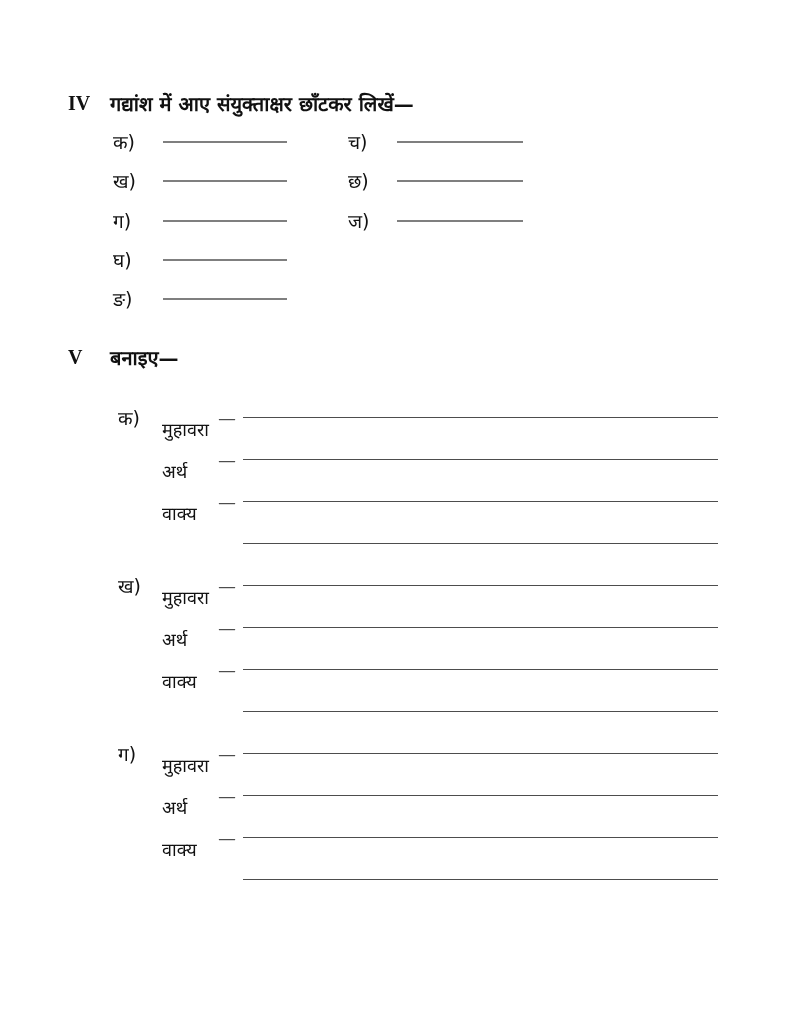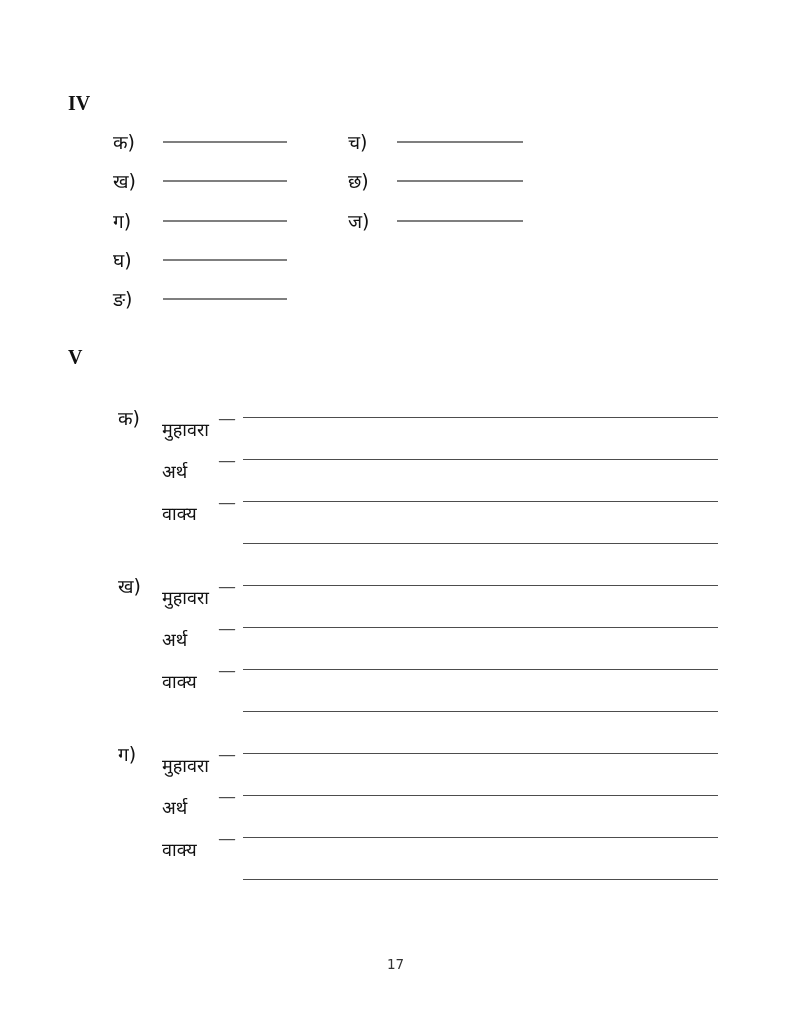--- a/index.html
+++ b/index.html
@@ -44,20 +44,21 @@
     text-align:center;font-size:13.5px;color:#333333;
   }
 </style>
 </head>
 <body>
 
 <div class="page">
 
   <div class="sec-head" style="top:88px">
     <span class="sec-numeral">IV</span>
+    <span class="sec-title">गद्यांश में आए संयुक्ताक्षर छाँटकर लिखें—</span>
   </div>
 
   <div class="iv-row" style="top:129px">
     <span class="iv-label">क)</span>
     <div class="iv-line left"></div>
     <span class="iv-label right">च)</span>
     <div class="iv-line rightline"></div>
   </div>
 
   <div class="iv-row" style="top:168px">
@@ -80,20 +81,21 @@
   </div>
 
   <div class="iv-row" style="top:286px">
     <span class="iv-label">ङ)</span>
     <div class="iv-line left"></div>
   </div>
 
   <div class="sec-head" style="top:342px">
     <span class="sec-numeral">V</span>
     <span class="sec-title">
+      <span class="hline">बनाइए—</span>
     </span>
   </div>
 
   <div class="v-item" style="top:405px">
     <div class="v-row" style="top:0">
       <span class="v-itemlabel">क)</span>
       <span class="v-sub">मुहावरा</span>
       <span class="v-dash">—</span>
       <div class="v-line"></div>
     </div>
@@ -149,15 +151,14 @@
     <div class="v-row" style="top:84px">
       <span class="v-sub">वाक्य</span>
       <span class="v-dash">—</span>
       <div class="v-line"></div>
     </div>
     <div class="v-row" style="top:126px">
       <div class="v-line"></div>
     </div>
   </div>
 
-  <div class="page-number">17</div>
 
 </div>
 
 </body></html>

